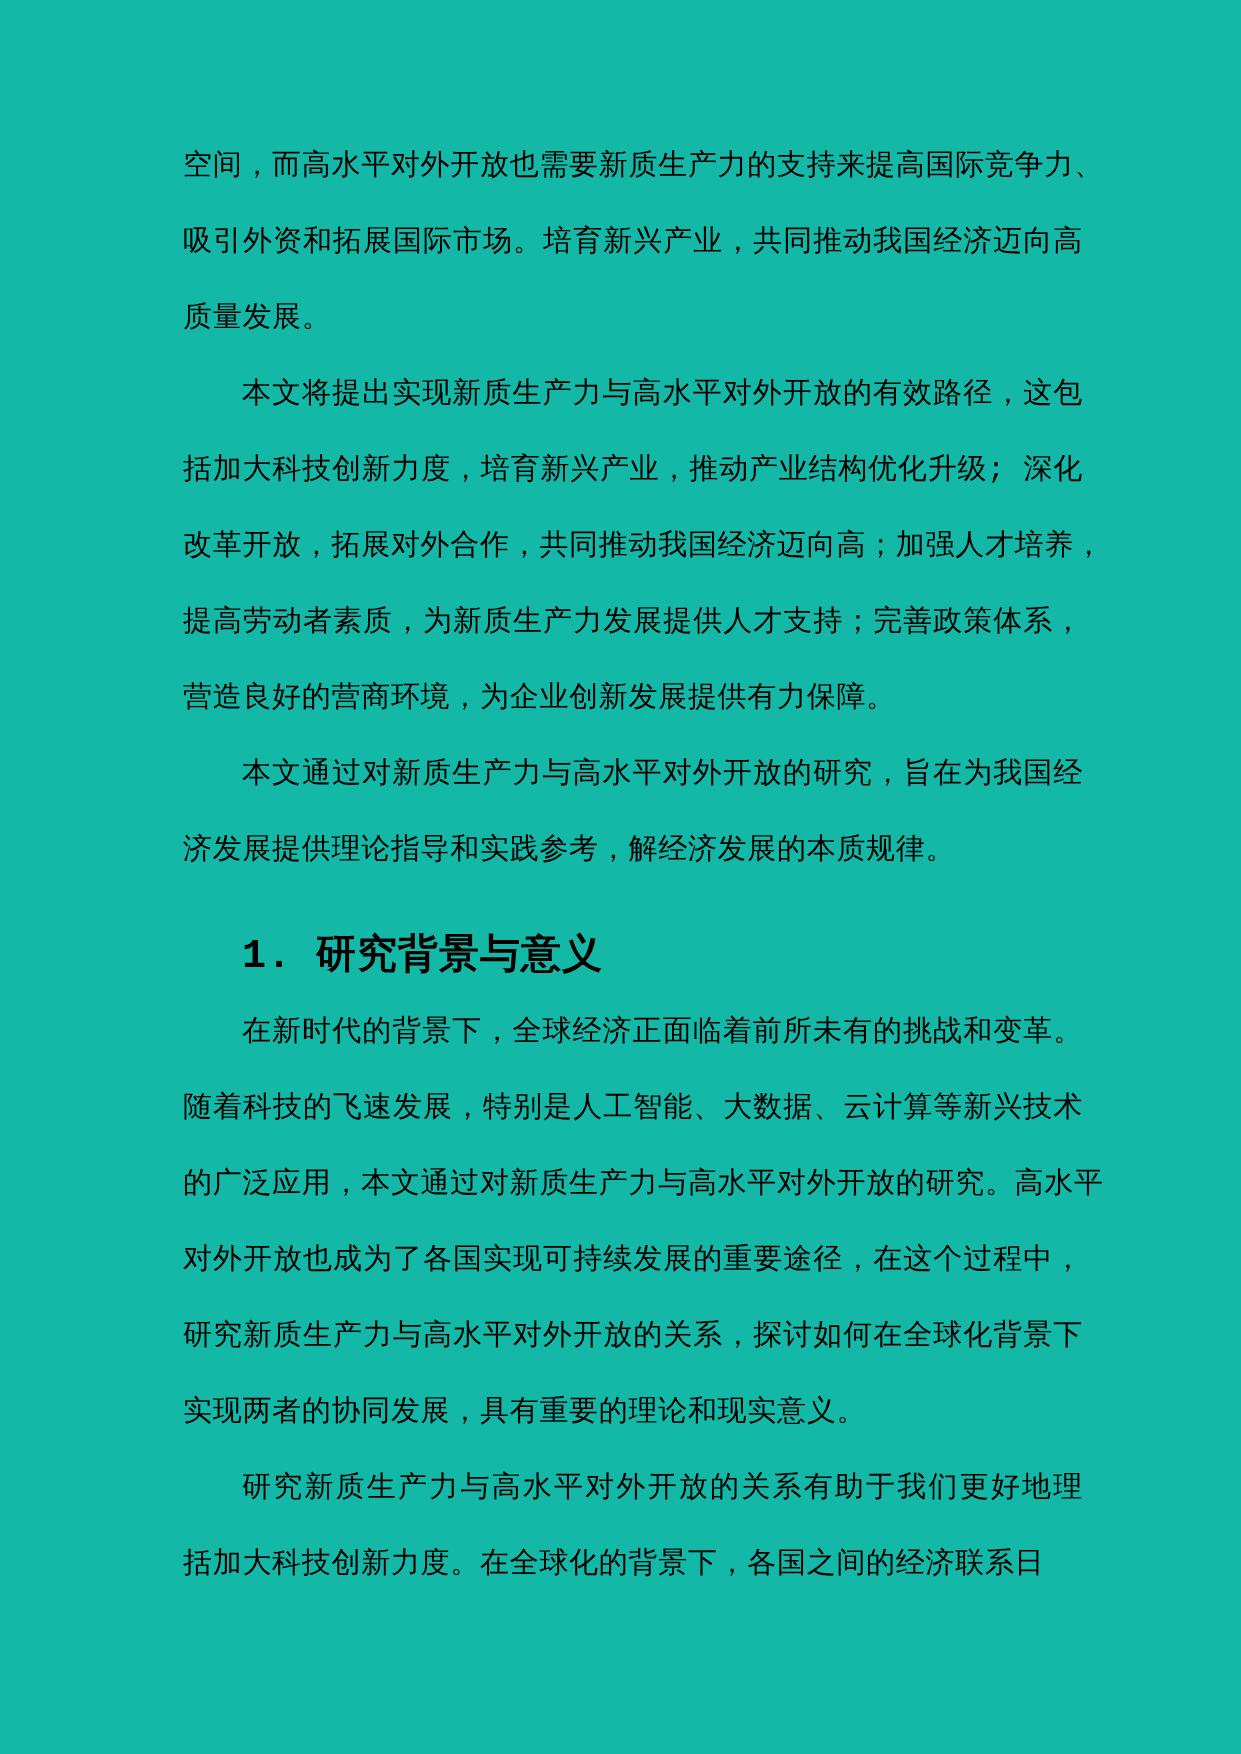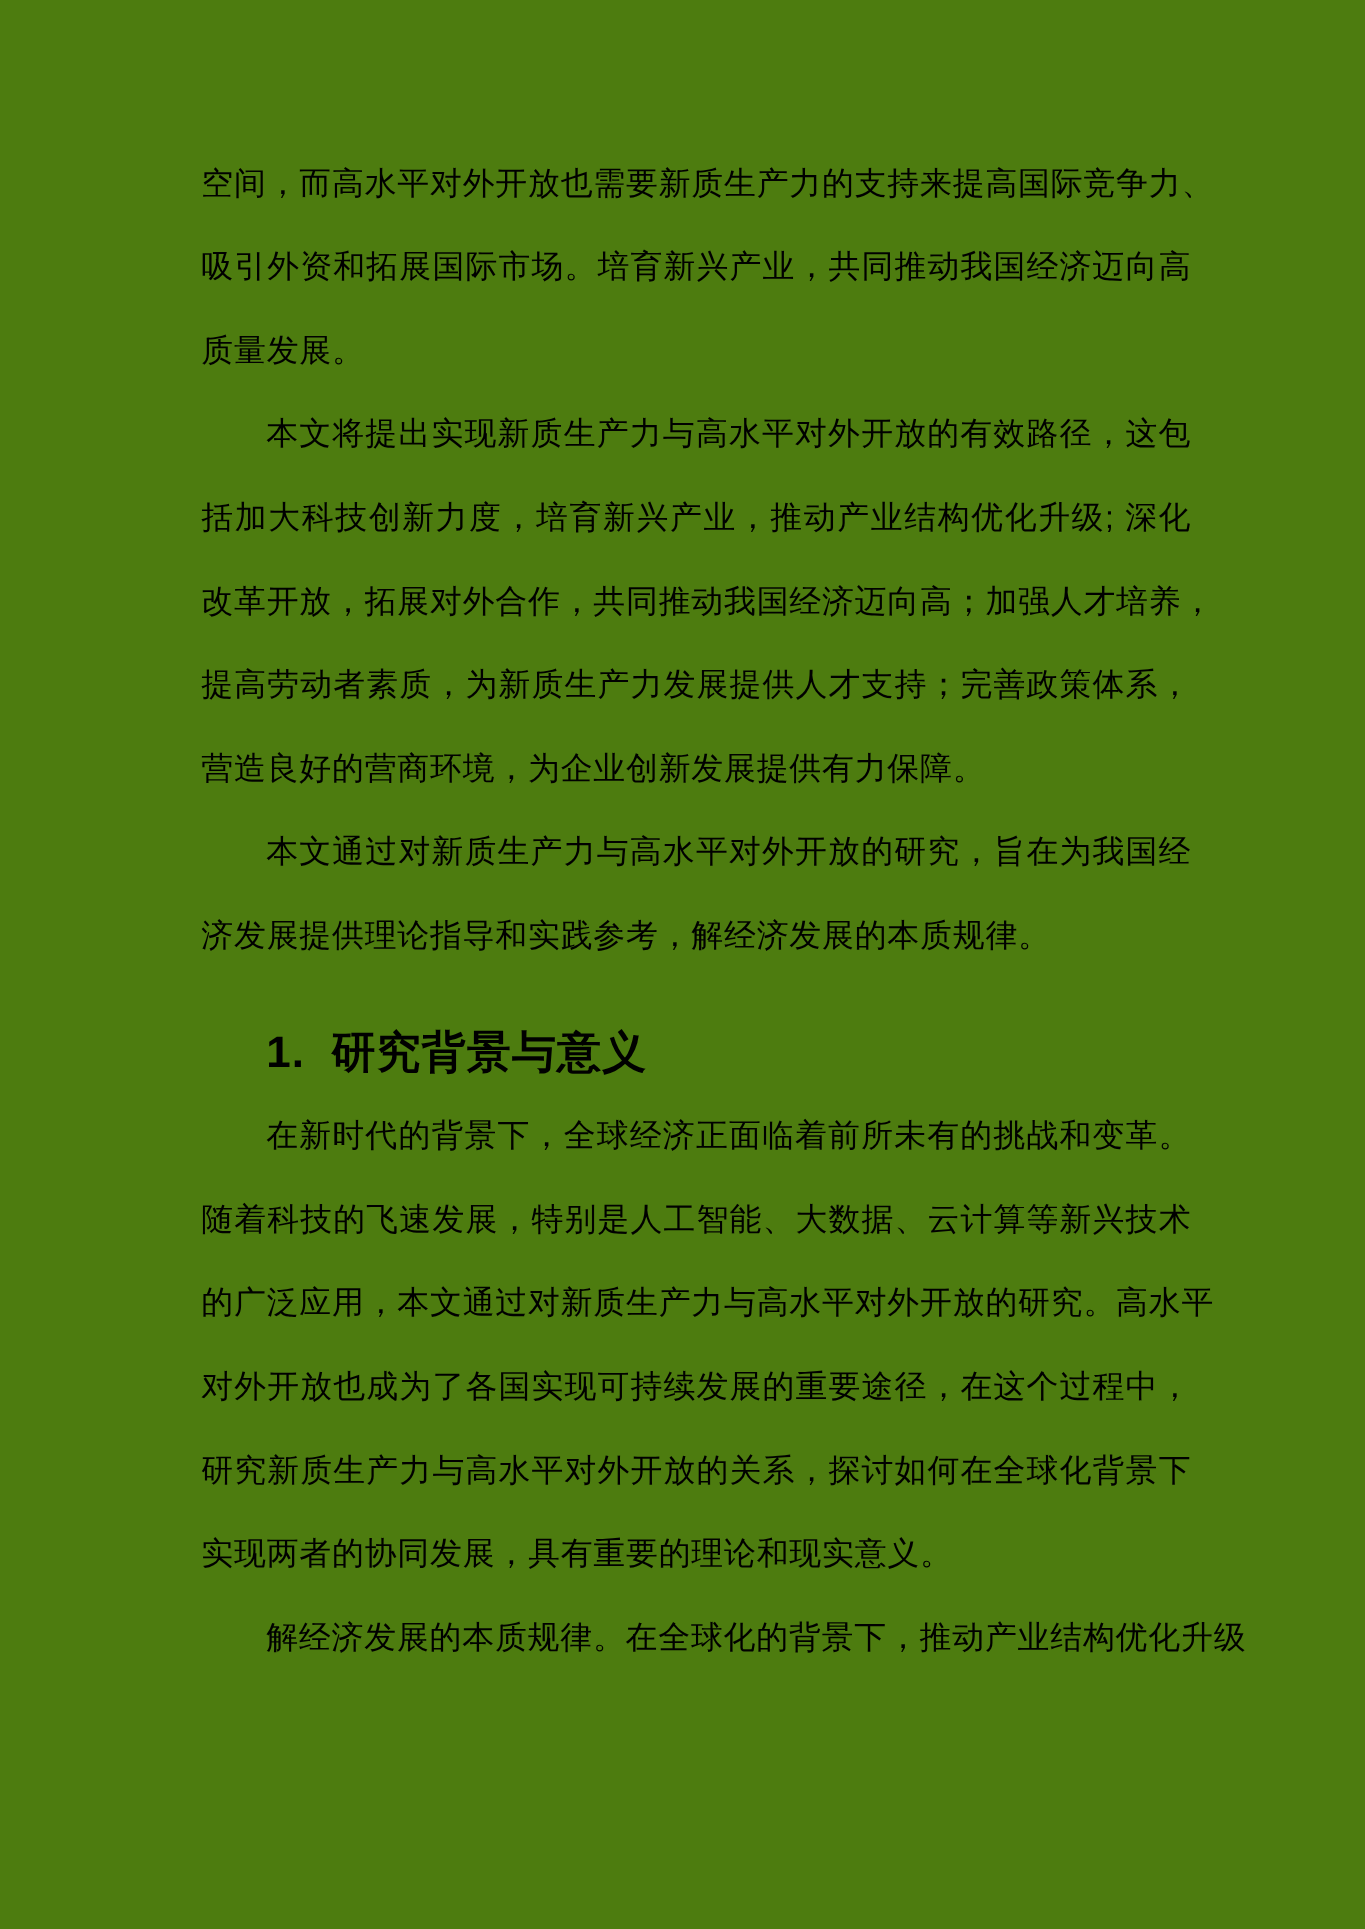--- a/index.html
+++ b/index.html
@@ -4,23 +4,23 @@
 <style>
   html, body {
     margin: 0;
     padding: 0;
     background: #ffffff;
   }
   .page {
     position: relative;
     width: 1241px;
     height: 1754px;
-    background: #4d7c0f;
+    background: #14b8a6;
     color: #000000;
-    font-family: Liberation Sans, sans-serif;
+    font-family: Liberation Mono, monospace;
     overflow: hidden;
   }
   .content {
     position: absolute;
     left: 183px;
     top: 129px;
     width: 900px;
     font-size: 29px;
     letter-spacing: 0.7px;
     line-height: 76px;
@@ -84,17 +84,18 @@
     <div class="para indent">
         <div class="tline">在新时代的背景下，全球经济正面临着前所未有的挑战和变革。</div>
         <div class="tline">随着科技的飞速发展，特别是人工智能、大数据、云计算等新兴技术</div>
         <div class="tline">的广泛应用，本文通过对新质生产力与高水平对外开放的研究。高水平</div>
         <div class="tline">对外开放也成为了各国实现可持续发展的重要途径，在这个过程中，</div>
         <div class="tline">研究新质生产力与高水平对外开放的关系，探讨如何在全球化背景下</div>
         <div class="tline tlast">实现两者的协同发展，具有重要的理论和现实意义。</div>
       </div>
 
     <div class="para indent">
-        <div class="tline tlast">解经济发展的本质规律。在全球化的背景下，推动产业结构优化升级</div>
+        <div class="tline">研究新质生产力与高水平对外开放的关系有助于我们更好地理</div>
+        <div class="tline tlast">括加大科技创新力度。在全球化的背景下，各国之间的经济联系日</div>
       </div>
 
   </div>
 </div>
 
 </body></html>

